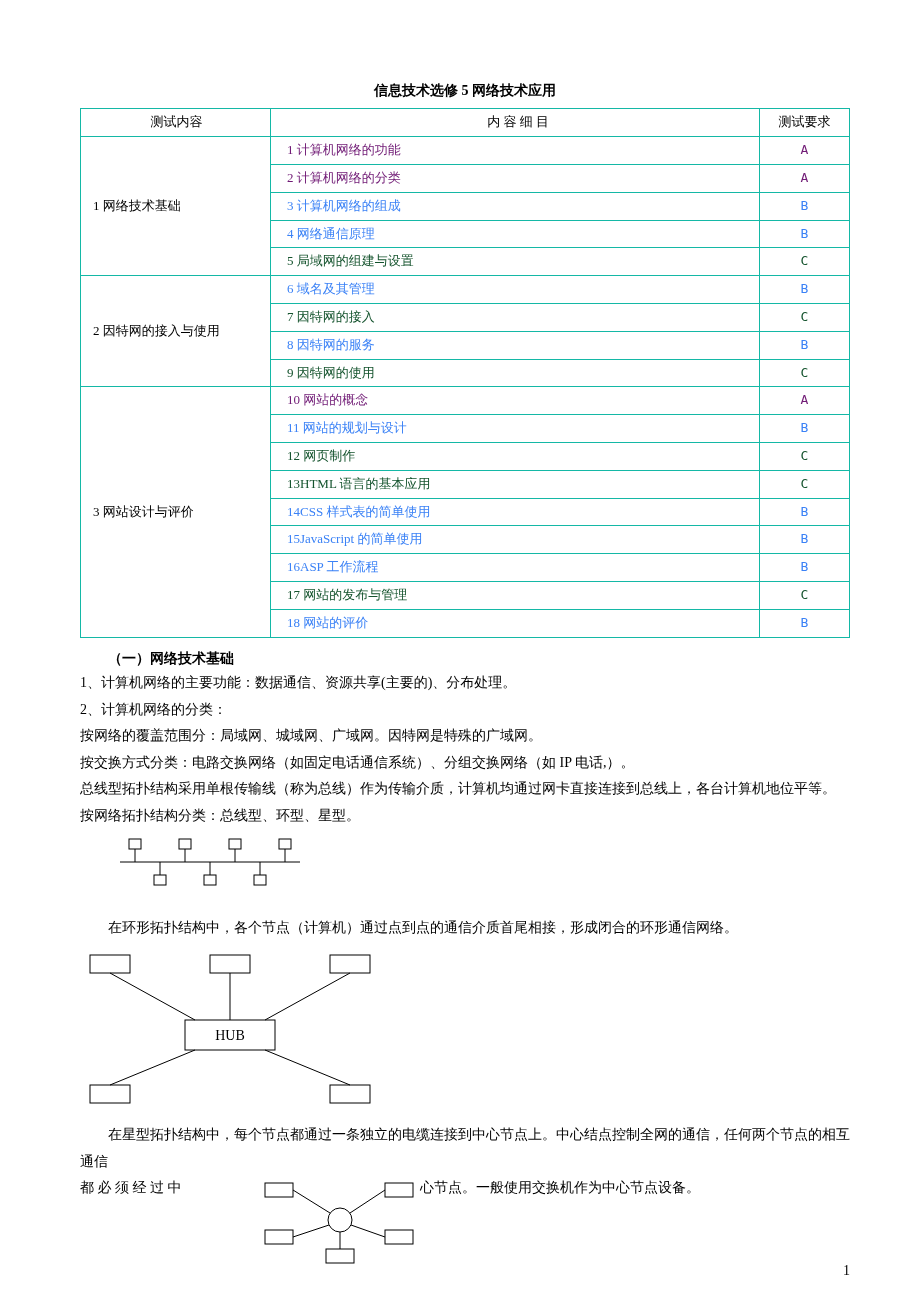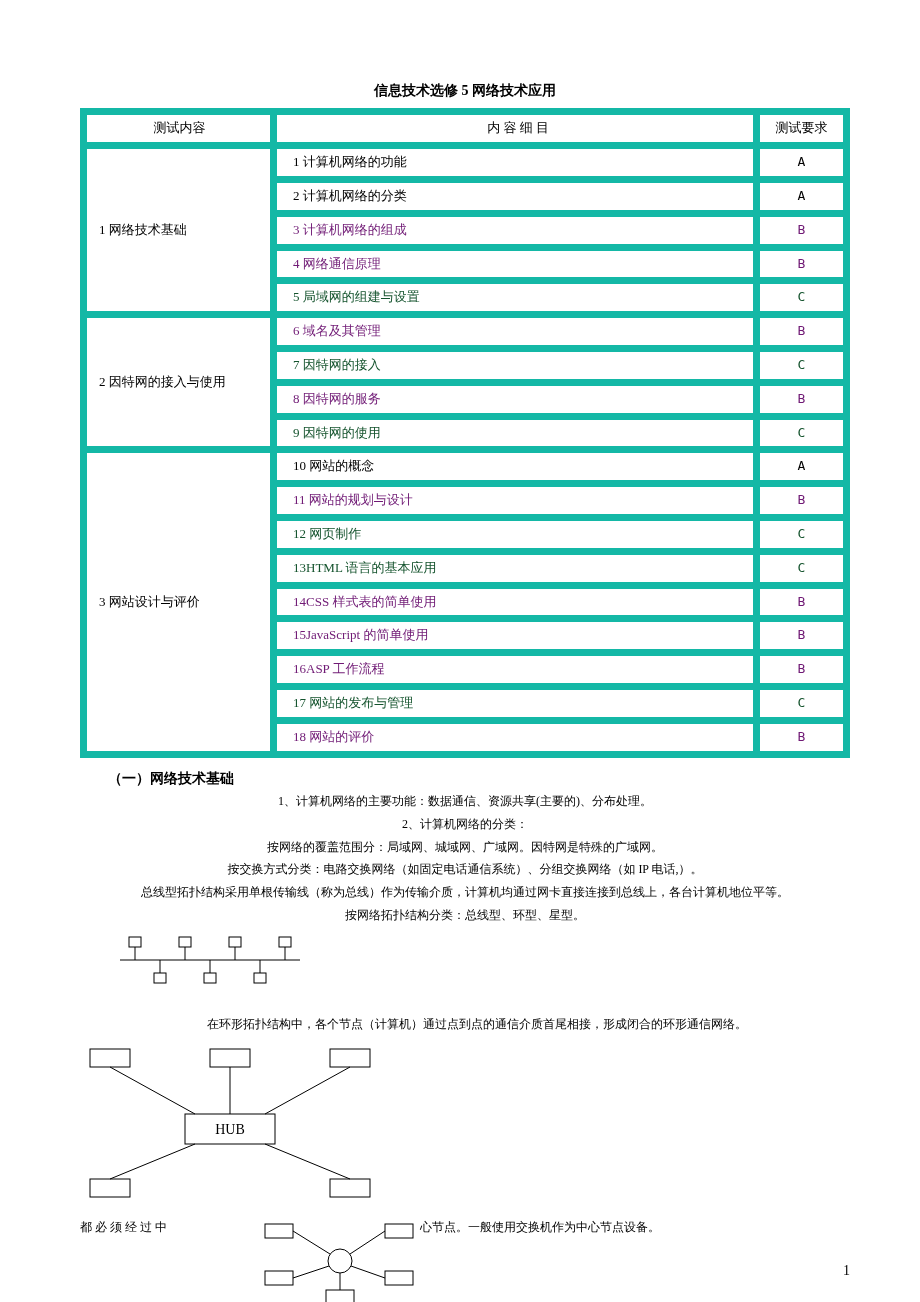--- a/index.html
+++ b/index.html
@@ -17,42 +17,41 @@
       font-weight: bold;
       font-size: 14px;
       margin-bottom: 6px;
     }
     table {
       border-collapse: collapse;
       width: 100%;
       margin-bottom: 10px;
     }
     th, td {
-      border: 7px solid #14b8a6;
+      border: 1px solid #14b8a6;
       padding: 3px 10px;
       font-size: 13px;
       font-weight: normal;
     }
     th { text-align: center; }
     .col-category { width: 190px; text-align: left; padding-left: 12px; vertical-align: middle; }
     .col-detail { text-align: left; padding-left: 16px; }
     .col-req { width: 90px; text-align: center; font-family: monospace; }
-    .c-black { color: #000000; }
-    .c-blue { color: #701a75; }
+    .c-black { color: #701a75; }
+    .c-blue { color: #3b82f6; }
     .c-red { color: #14532d; }
     .section-heading {
       font-weight: bold;
       font-size: 14px;
       text-indent: 2em;
       margin-top: 4px;
     }
     .body-text {
-      font-size: 12px;
+      font-size: 14px;
       line-height: 1.9;
-      text-align: center;
     }
     .body-text p { margin: 0; }
     .indent { text-indent: 2em; }
     .diagram-wrap { margin: 8px 0 28px 30px; }
     svg { display: block; }
     .page-num {
       position: fixed;
       bottom: 20px;
       right: 70px;
       font-size: 14px;
@@ -210,20 +209,21 @@
 
     <line x1="30" y1="23" x2="115" y2="70" stroke="#000"></line>
     <line x1="150" y1="23" x2="150" y2="70" stroke="#000"></line>
     <line x1="270" y1="23" x2="185" y2="70" stroke="#000"></line>
     <line x1="30" y1="135" x2="115" y2="100" stroke="#000"></line>
     <line x1="270" y1="135" x2="185" y2="100" stroke="#000"></line>
   </svg>
 </div>
 
 <div class="body-text">
+  <p class="indent">在星型拓扑结构中，每个节点都通过一条独立的电缆连接到中心节点上。中心结点控制全网的通信，任何两个节点的相互通信</p>
   <div class="star-wrap">
     <span class="star-text-left">都 必 须 经 过 中</span>
     <span class="star-text-right">心节点。一般使用交换机作为中心节点设备。</span>
     <svg class="star-svg" width="160" height="90">
       <circle cx="80" cy="45" r="12" fill="#fff" stroke="#000"></circle>
 
       <rect x="5" y="8" width="28" height="14" fill="#fff" stroke="#000"></rect>
       <rect x="125" y="8" width="28" height="14" fill="#fff" stroke="#000"></rect>
       <rect x="5" y="55" width="28" height="14" fill="#fff" stroke="#000"></rect>
       <rect x="125" y="55" width="28" height="14" fill="#fff" stroke="#000"></rect>

